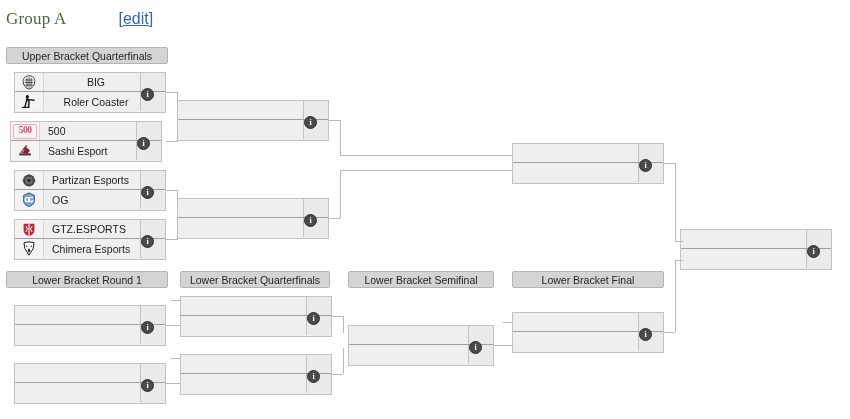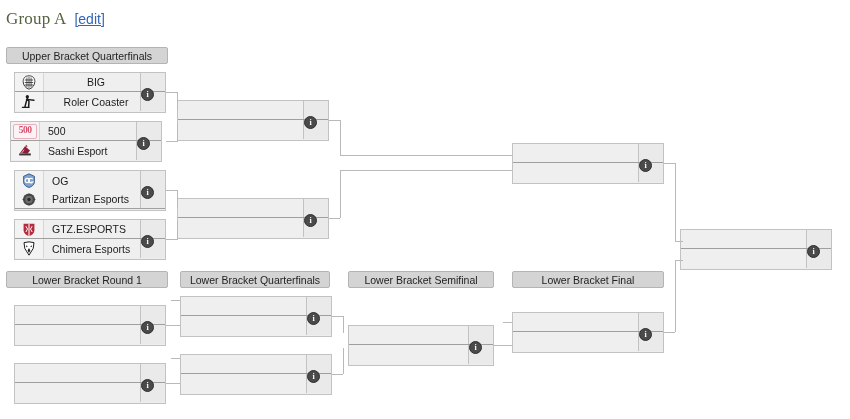--- a/index.html
+++ b/index.html
@@ -16,21 +16,21 @@
 
   
   .title-row{position:absolute;left:6px;top:9px;display:flex;align-items:baseline;gap:8px;}
   .group-title{
     font-size:17px;
     font-family:"Liberation Serif","DejaVu Serif",serif;
     color:#54633f;
     letter-spacing:.2px;
     white-space:nowrap;
   }
-  .edit-link{font-size:14px;color:#3366bb;white-space:nowrap;}
+  .edit-link{font-size:16px;color:#3366bb;white-space:nowrap;margin-left:44px;}
 
   
   .round-header{
     position:absolute;
     height:17px;
     background:#d4d4d4;
     border:1px solid #b4b4b4;
     border-radius:2px;
     display:flex;align-items:center;justify-content:center;
     font-size:10.5px;
@@ -173,41 +173,41 @@
           <path d="M6 12 L9 8" stroke="#e8dcc8" stroke-width="1"></path>
         </svg>
       </span>
       <span class="name-cell">Sashi Esport</span>
       <span class="score-cell"></span>
     </div>
     <div class="info-badge" style="left:126px;top:15px;">i</div>
   </div>
 
   <div class="match" style="left:14px;top:170px;width:152px;height:41px;">
-    <div class="opp">
-      <span class="logo-cell">
-        <svg class="logo" viewBox="0 0 20 18" aria-hidden="true">
-          <path d="M10 1 L16.5 4 V11 C16.5 14 13.5 16.4 10 17.4 C6.5 16.4 3.5 14 3.5 11 V4 Z" fill="#7fa3cf" stroke="#2c4f7c" stroke-width="1"></path>
-          <circle cx="8" cy="9" r="2.6" fill="none" stroke="#ffffff" stroke-width="1.4"></circle>
-          <path d="M14.4 7.2 a2.8 2.8 0 1 0 0 3.8 h-1.8" fill="none" stroke="#ffffff" stroke-width="1.4"></path>
-        </svg>
-      </span>
-      <span class="name-cell">OG</span>
-      <span class="score-cell"></span>
-    </div>
     <div class="opp top">
       <span class="logo-cell">
         <svg class="logo" viewBox="0 0 20 18" aria-hidden="true">
           <circle cx="10" cy="9" r="7.2" fill="#4a4a4a"></circle>
           <circle cx="10" cy="9" r="4.4" fill="#6f6f6f"></circle>
           <circle cx="10" cy="9" r="2.1" fill="#2b2b2b"></circle>
           <path d="M10 1.4 L11.6 4 L8.4 4 Z M10 16.6 L8.4 14 L11.6 14 Z M1.8 9 L4.4 7.4 L4.4 10.6 Z M18.2 9 L15.6 10.6 L15.6 7.4 Z" fill="#3c3c3c"></path>
         </svg>
       </span>
       <span class="name-cell">Partizan Esports</span>
+      <span class="score-cell"></span>
+    </div>
+    <div class="opp">
+      <span class="logo-cell">
+        <svg class="logo" viewBox="0 0 20 18" aria-hidden="true">
+          <path d="M10 1 L16.5 4 V11 C16.5 14 13.5 16.4 10 17.4 C6.5 16.4 3.5 14 3.5 11 V4 Z" fill="#7fa3cf" stroke="#2c4f7c" stroke-width="1"></path>
+          <circle cx="8" cy="9" r="2.6" fill="none" stroke="#ffffff" stroke-width="1.4"></circle>
+          <path d="M14.4 7.2 a2.8 2.8 0 1 0 0 3.8 h-1.8" fill="none" stroke="#ffffff" stroke-width="1.4"></path>
+        </svg>
+      </span>
+      <span class="name-cell">OG</span>
       <span class="score-cell"></span>
     </div>
     <div class="info-badge" style="left:126px;top:15px;">i</div>
   </div>
 
   <div class="match" style="left:14px;top:219px;width:152px;height:41px;">
     <div class="opp top">
       <span class="logo-cell">
         <svg class="logo" viewBox="0 0 20 18" aria-hidden="true">
           <path d="M3.5 2 H16.5 V10 C16.5 13.5 13.5 16 10 17.2 C6.5 16 3.5 13.5 3.5 10 Z" fill="#b52a3c"></path>

